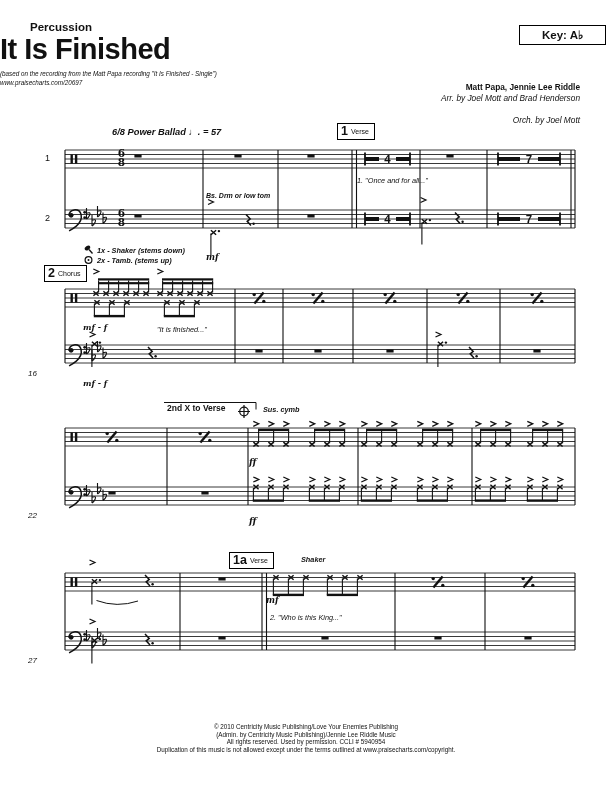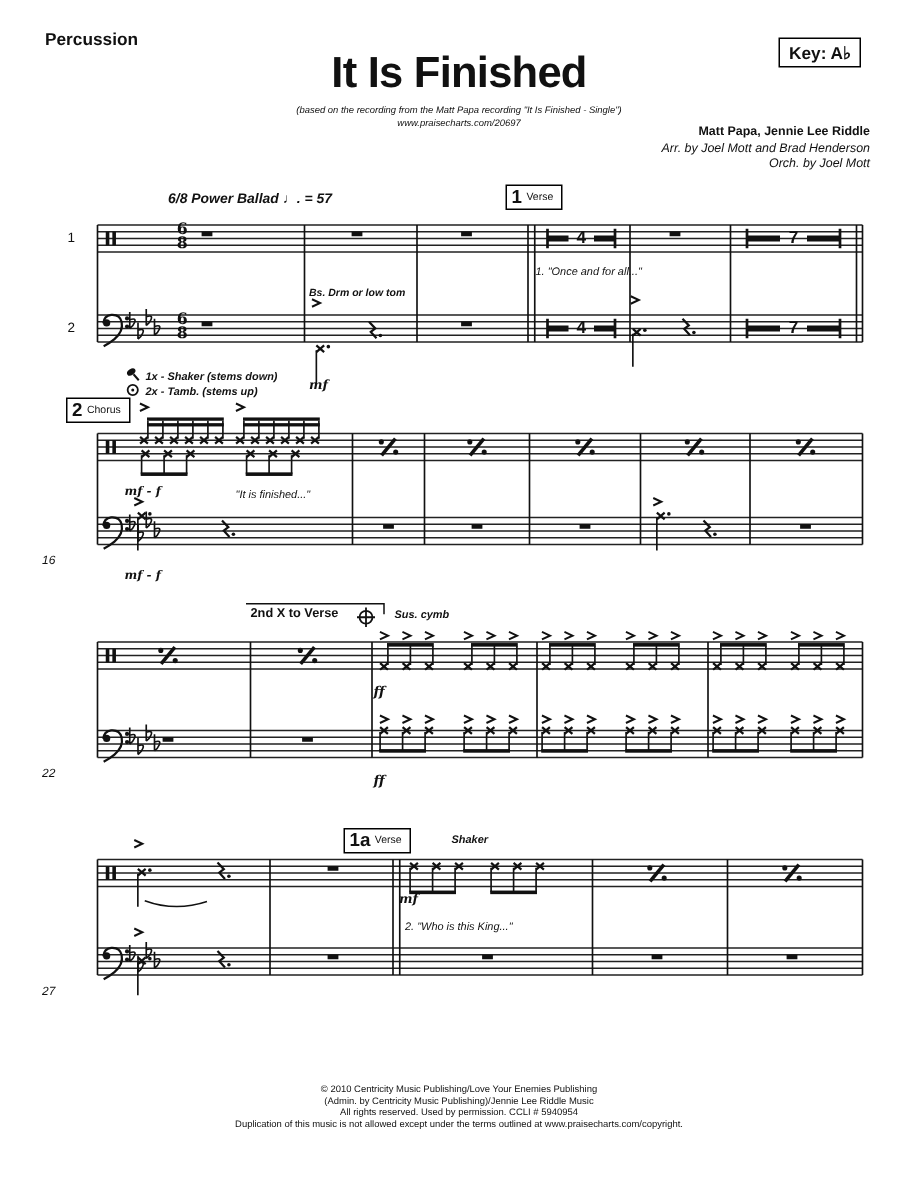--- a/index.html
+++ b/index.html
@@ -1,21 +1,21 @@
 <!DOCTYPE html>
 <html><head>
 <meta charset="utf-8">
 <style>
   html,body{margin:0;padding:0;background:#e8e8e8}
   .page{position:relative;width:612px;height:792px;background:#ffffff;
         font-family:"Liberation Sans",sans-serif;color:#111;overflow:hidden;margin:0 auto}
   .t{position:absolute;white-space:nowrap;z-index:2;line-height:1.15}
   .b{font-weight:bold}.i{font-style:italic}
-  .ctr{left:0;right:0;text-align:center;white-space:normal}
-  .keybox{position:absolute;border:1.4px solid #000;padding:2px 6px;font-weight:bold;
+  .ctr{left:0;right:0;text-align:left;white-space:normal}
+  .keybox{position:absolute;border:1.4px solid #000;padding:2px 22px;font-weight:bold;
           font-size:11.5px;z-index:2;background:#fff}
   .rehbox{position:absolute;z-index:3;display:flex;align-items:center;gap:3px;
           border:1.4px solid #000;background:#fff;padding:1px 5px 1px 3px}
   .rehnum{font-weight:bold;font-size:12.5px;line-height:13px}
   .rehlbl{font-size:7px}
   .ts{position:absolute;width:14px;text-align:center;font-family:"DejaVu Serif",serif;
       font-weight:bold;font-size:10.5px;line-height:9px;z-index:2}
   .mr{position:absolute;width:15px;text-align:center;font-weight:bold;font-size:11.5px;z-index:2}
   .mnum{font-style:italic;font-size:8px}
   .dyn{font-family:"DejaVu Serif",serif;font-style:italic;font-weight:bold}
@@ -30,21 +30,21 @@
 
 <div class="page">
 
   <div class="t b" style="left:30px;top:21px;font-size:11.5px">Percussion</div>
   <div class="keybox" style="left:519px;top:25px">Key: A♭</div>
   <div class="t ctr b" style="top:33px;font-size:29px;letter-spacing:-0.5px">It Is Finished</div>
   <div class="t ctr i" style="top:70px;font-size:6.3px">(based on the recording from the Matt Papa recording "It Is Finished - Single")</div>
   <div class="t ctr i" style="top:79px;font-size:6.3px">www.praisecharts.com/20697</div>
   <div class="t b" style="right:32px;top:83px;font-size:8.3px;text-align:center">Matt Papa, Jennie Lee Riddle</div>
   <div class="t i" style="right:32px;top:93.5px;font-size:8.3px;">Arr. by Joel Mott and Brad Henderson</div>
-  <div class="t i" style="right:32px;top:104px;font-size:8.3px;text-align:center">Orch. by Joel Mott</div>
+  <div class="t i" style="right:32px;top:116px;font-size:8.3px;text-align:center">Orch. by Joel Mott</div>
 
   <div class="t b i" style="left:112px;top:127px;font-size:9.3px">6/8 Power Ballad ♩. = 57</div>
 
   <div class="rehbox" style="left:337px;top:123px">
     <span class="rehnum">1</span>
     <span class="rehlbl">Verse</span>
   </div>
 
   <div class="t" style="left:45px;top:153px;font-size:9px">1</div>
   <div class="t" style="left:45px;top:213px;font-size:9px">2</div>

